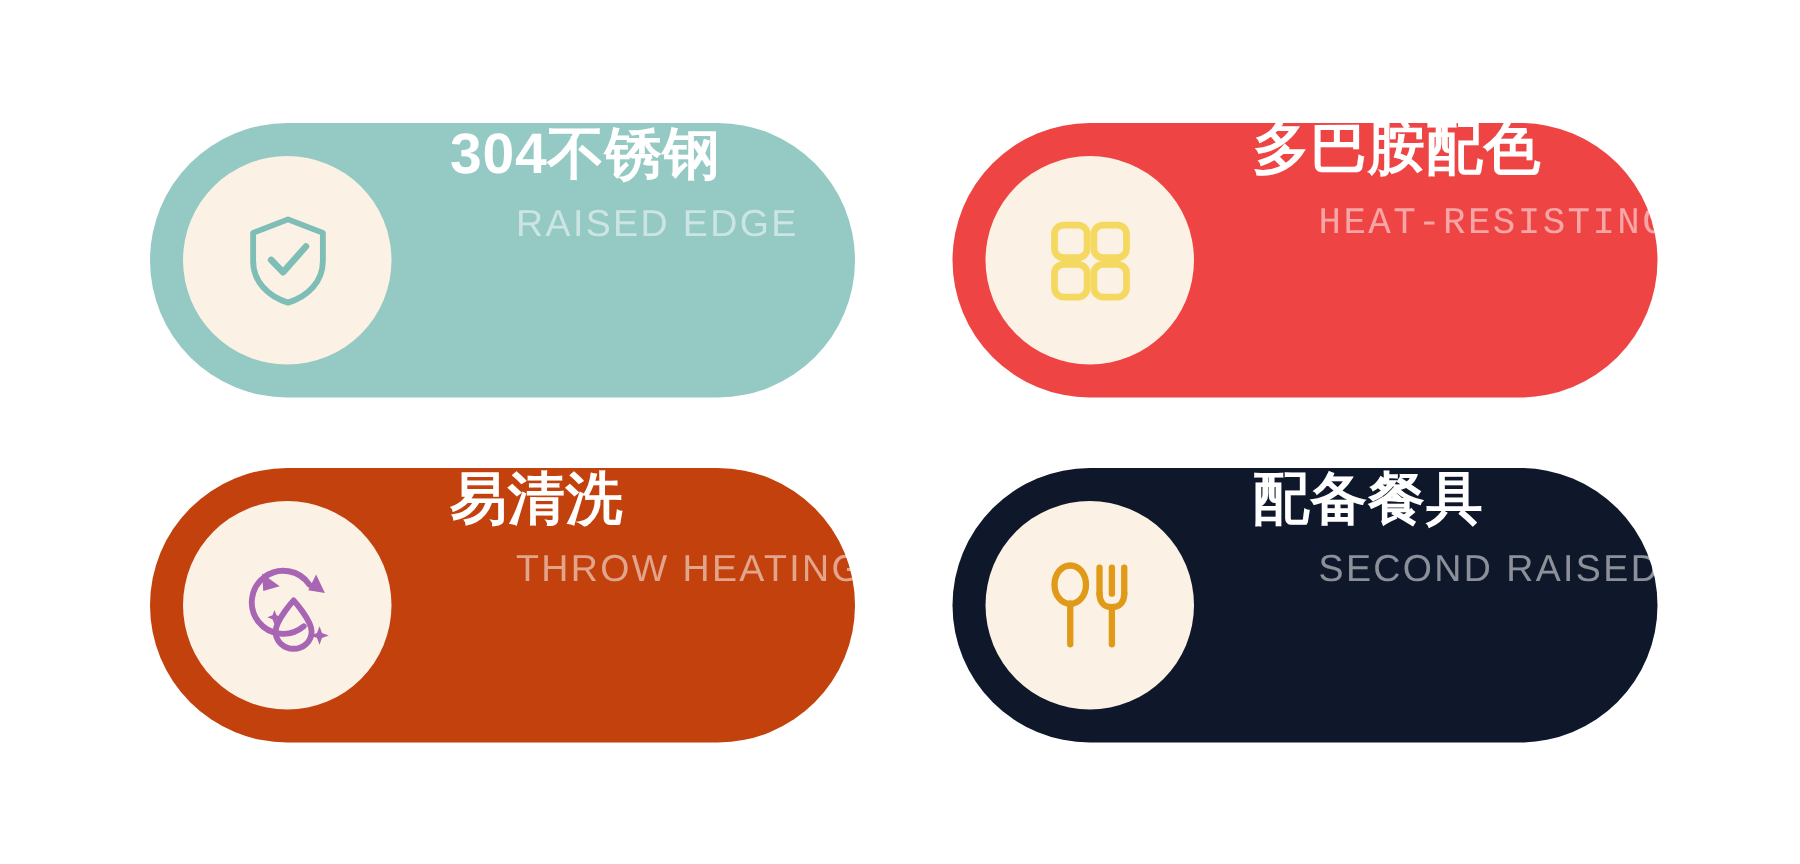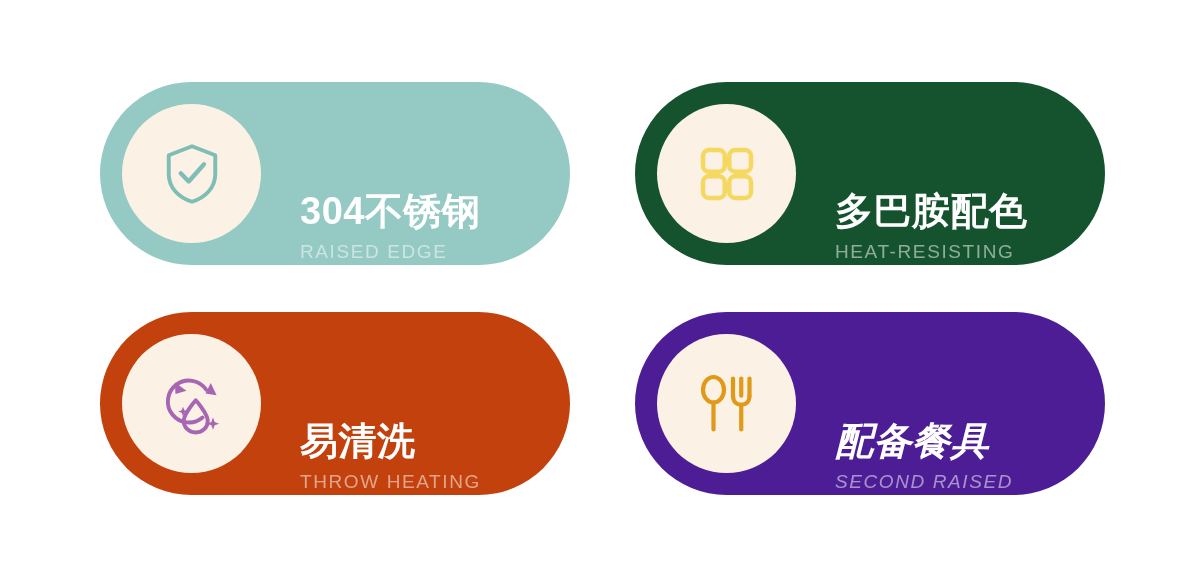--- a/index.html
+++ b/index.html
@@ -51,60 +51,61 @@
     width: 72px;
     height: 72px;
   }
   .card-text {
     position: absolute;
     left: 200px;
     top: 0;
     height: 183px;
     display: flex;
     flex-direction: column;
-    justify-content: flex-end;
+    justify-content: flex-start;
     align-items: flex-start;
   }
   .card-title {
     font-size: 38px;
     font-weight: bold;
     color: #ffffff;
     line-height: 1.12;
     letter-spacing: 0.5px;
     white-space: nowrap;
   }
   .card-subtitle {
-    font-size: 19px;
+    font-size: 25px;
     font-weight: normal;
     color: rgba(255,255,255,0.52);
     letter-spacing: 1.6px;
     line-height: 1.3;
     margin-top: 8px;
     white-space: nowrap;
+    margin-left: 44px;
   }
 </style>
 </head>
 <body>
 
 <div class="board">
 
   <div class="feature-card card-pos-0" style="background: rgb(148, 201, 196);">
     <div class="icon-badge" style="background: rgb(251, 241, 228);">
       <svg viewBox="0 0 48 48" fill="none">
         <path d="M24 5.5 L39.5 11.5 V24 C39.5 33.2 32.8 39.8 24 42.5 C15.2 39.8 8.5 33.2 8.5 24 V11.5 Z" stroke="#7FBDB7" stroke-width="2.6" stroke-linejoin="round" stroke-linecap="round" fill="none"></path>
         <path d="M16.5 23.5 L21.8 29 L32 17.5" stroke="#7FBDB7" stroke-width="2.9" stroke-linecap="round" stroke-linejoin="round" fill="none"></path>
       </svg>
     </div>
     <div class="card-text">
       <div class="card-title">304不锈钢</div>
       <div class="card-subtitle">RAISED EDGE</div>
     </div>
   </div>
 
-  <div class="feature-card card-pos-1" style="background: #14532d;">
+  <div class="feature-card card-pos-1" style="background: #ef4444; font-family: Liberation Mono, monospace;">
     <div class="icon-badge" style="background: rgb(251, 241, 228);">
       <svg viewBox="0 0 48 48" fill="none">
         <rect x="8" y="8" width="14.5" height="14.5" rx="4" stroke="#F4D85F" stroke-width="3" fill="none"></rect>
         <rect x="25.5" y="8" width="14.5" height="14.5" rx="4" stroke="#F4D85F" stroke-width="3" fill="none"></rect>
         <rect x="8" y="25.5" width="14.5" height="14.5" rx="4" stroke="#F4D85F" stroke-width="3" fill="none"></rect>
         <rect x="25.5" y="25.5" width="14.5" height="14.5" rx="4" stroke="#F4D85F" stroke-width="3" fill="none"></rect>
       </svg>
     </div>
     <div class="card-text">
       <div class="card-title">多巴胺配色</div>
@@ -122,21 +123,21 @@
         <path d="M18.0 25.8 L18.9 28.1 L21.2 29.0 L18.9 29.9 L18.0 32.2 L17.1 29.9 L14.8 29.0 L17.1 28.1 Z" fill="#A765B4"></path>
         <path d="M38.0 33.0 L39.1 36.0 L42.1 37.1 L39.1 38.2 L38.0 41.2 L36.9 38.2 L33.9 37.1 L36.9 36.0 Z" fill="#A765B4"></path>
       </svg>
     </div>
     <div class="card-text">
       <div class="card-title">易清洗</div>
       <div class="card-subtitle">THROW HEATING</div>
     </div>
   </div>
 
-  <div class="feature-card card-pos-3" style="background: #4c1d95; font-style: italic;">
+  <div class="feature-card card-pos-3" style="background: #0f172a;">
     <div class="icon-badge" style="background: rgb(251, 241, 228);">
       <svg viewBox="0 0 48 48" fill="none">
         <ellipse cx="15" cy="14.5" rx="7" ry="8.5" stroke="#E09A18" stroke-width="2.8" fill="none"></ellipse>
         <path d="M15 23 V41" stroke="#E09A18" stroke-width="2.8" stroke-linecap="round"></path>
         <path d="M28 7 V18.5" stroke="#E09A18" stroke-width="2.8" stroke-linecap="round"></path>
         <path d="M33.5 7 V18.5" stroke="#E09A18" stroke-width="2.8" stroke-linecap="round"></path>
         <path d="M39 7 V18.5" stroke="#E09A18" stroke-width="2.8" stroke-linecap="round"></path>
         <path d="M28 18.5 C28 22.5 30.4 24.5 33.5 24.5 C36.6 24.5 39 22.5 39 18.5" stroke="#E09A18" stroke-width="2.8" stroke-linecap="round" stroke-linejoin="round" fill="none"></path>
         <path d="M33.5 24.5 V41" stroke="#E09A18" stroke-width="2.8" stroke-linecap="round"></path>
       </svg>

